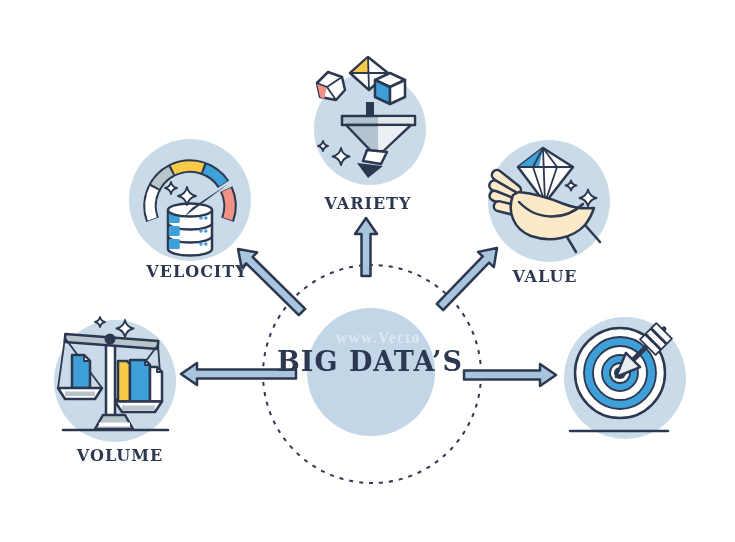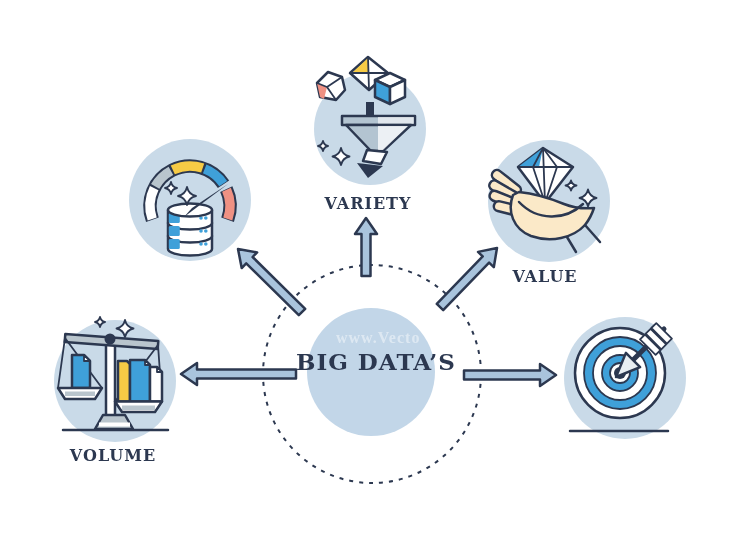--- a/index.html
+++ b/index.html
@@ -17,22 +17,22 @@
   .fc{fill:var(--hand-cream,#fbe9c8);} .fbg{fill:var(--icon-circle-bg,#c9dae8);}
   .ffu{fill:var(--funnel-gray,#b3c4d1);} .fl{fill:var(--light-gray,#e8eef2);}
   .farr{fill:var(--arrow-fill,#a9c4dd);}
   .arcN{fill:none;stroke:var(--outline-navy,#2c3850);stroke-width:13.5;}
   .arc {fill:none;stroke-width:9.5;}
   .aw{stroke:#ffffff;} .ag{stroke:#b9c5cd;} .ay{stroke:var(--accent-yellow,#f7cb45);}
   .ab{stroke:var(--accent-blue,#3fa0d9);} .as{stroke:var(--accent-salmon,#ef9183);}
   .node-label{position:absolute;transform:translateX(-50%);color:var(--outline-navy,#2c3850);
               font-size:16px;font-weight:700;letter-spacing:1px;white-space:nowrap;}
   .center-text{position:absolute;left:272px;top:343px;width:196px;text-align:center;
-               color:var(--outline-navy,#2c3850);font-weight:700;font-size:23px;line-height:37px;
-               letter-spacing:1px;margin-left:6px;}
+               color:var(--outline-navy,#2c3850);font-weight:700;font-size:27px;line-height:37px;
+               letter-spacing:1px;}
   .watermark{position:absolute;left:336px;top:329px;font-family:Liberation Serif, serif;
              font-size:16px;font-weight:700;color:rgba(255,255,255,0.45);letter-spacing:1px;}
 </style>
 </head>
 <body>
 
 <div id="canvas">
 
   <svg class="abs" style="left:0;top:0" width="735" height="542" viewBox="0 0 735 542">
     <circle cx="372" cy="374" r="109" fill="none" stroke="#2c3850" stroke-width="2" stroke-dasharray="4 6"></circle>
@@ -78,20 +78,21 @@
           <circle cx="77.8" cy="106" r="1.8" class="fb"></circle>
         <ellipse cx="62" cy="72" rx="22" ry="6.5" class="st fw"></ellipse>
       </g>
       <path class="fn" d="M56 79 L64 70 L100 46 Z"></path>
       <g>
         <path class="st2 fw" d="M43 44 C43.8 47.8 45.2 49.2 49 50 C45.2 50.8 43.8 52.2 43 56 C42.2 52.2 40.8 50.8 37 50 C40.8 49.2 42.2 47.8 43 44 Z"></path>
         <path class="st2 fw" d="M59 49 C60.2 54.4 62.6 56.8 68 58 C62.6 59.2 60.2 61.6 59 67 C57.8 61.6 55.4 59.2 50 58 C55.4 56.8 57.8 54.4 59 49 Z"></path>
       </g>
     </svg>
   </div>
+  <div class="node-label" style="left:197px;top:262px">VELOCITY</div>
 
   <div class="abs" style="left:311px;top:71px">
     <svg width="118" height="118" viewBox="0 0 118 118">
       <circle cx="59" cy="58" r="56" class="fbg"></circle>
       <g>
         <polygon class="st fw" points="57,-14 77,2 58,19 39,2"></polygon>
         <polygon class="fy" points="57,-13 41,2 57,2"></polygon>
         <path class="st2 nf" d="M57 -14 L58 19 M39 2 L77 2"></path>
       </g>
       <g>
@@ -176,21 +177,21 @@
         <polygon class="st2 fw" points="104,48 109,53 104,53"></polygon>
       </g>
       <polygon class="st fw" points="62,82.5 109,82.5 102,93 69,93"></polygon>
       <rect x="69" y="86.5" width="33" height="4.5" class="fg"></rect>
       <g>
         <path class="st2 fw" d="M47 -2 C47.7 1.2 48.8 2.3 52 3 C48.8 3.7 47.7 4.8 47 8 C46.3 4.8 45.2 3.7 42 3 C45.2 2.3 46.3 1.2 47 -2 Z"></path>
         <path class="st2 fw" d="M72 1 C73.1 6.1 75.4 8.4 80.5 9.5 C75.4 10.6 73.1 12.9 72 18 C70.9 12.9 68.6 10.6 63.5 9.5 C68.6 8.4 70.9 6.1 72 1 Z"></path>
       </g>
     </svg>
   </div>
-  <div class="node-label" style="left:113px;top:446px">VOLUME</div>
+  <div class="node-label" style="left:120px;top:446px">VOLUME</div>
 
   <div class="abs" style="left:562px;top:315px">
     <svg width="126" height="126" viewBox="0 0 126 126">
       <circle cx="63" cy="63" r="61" class="fbg"></circle>
       <g>
         <circle cx="58" cy="58" r="45" class="st fw"></circle>
         <circle cx="58" cy="58" r="36" class="st2 fb"></circle>
         <circle cx="58" cy="58" r="27" class="st2 fw"></circle>
         <circle cx="58" cy="58" r="18" class="st2 fb"></circle>
         <circle cx="58" cy="58" r="10" class="st2 fw"></circle>

